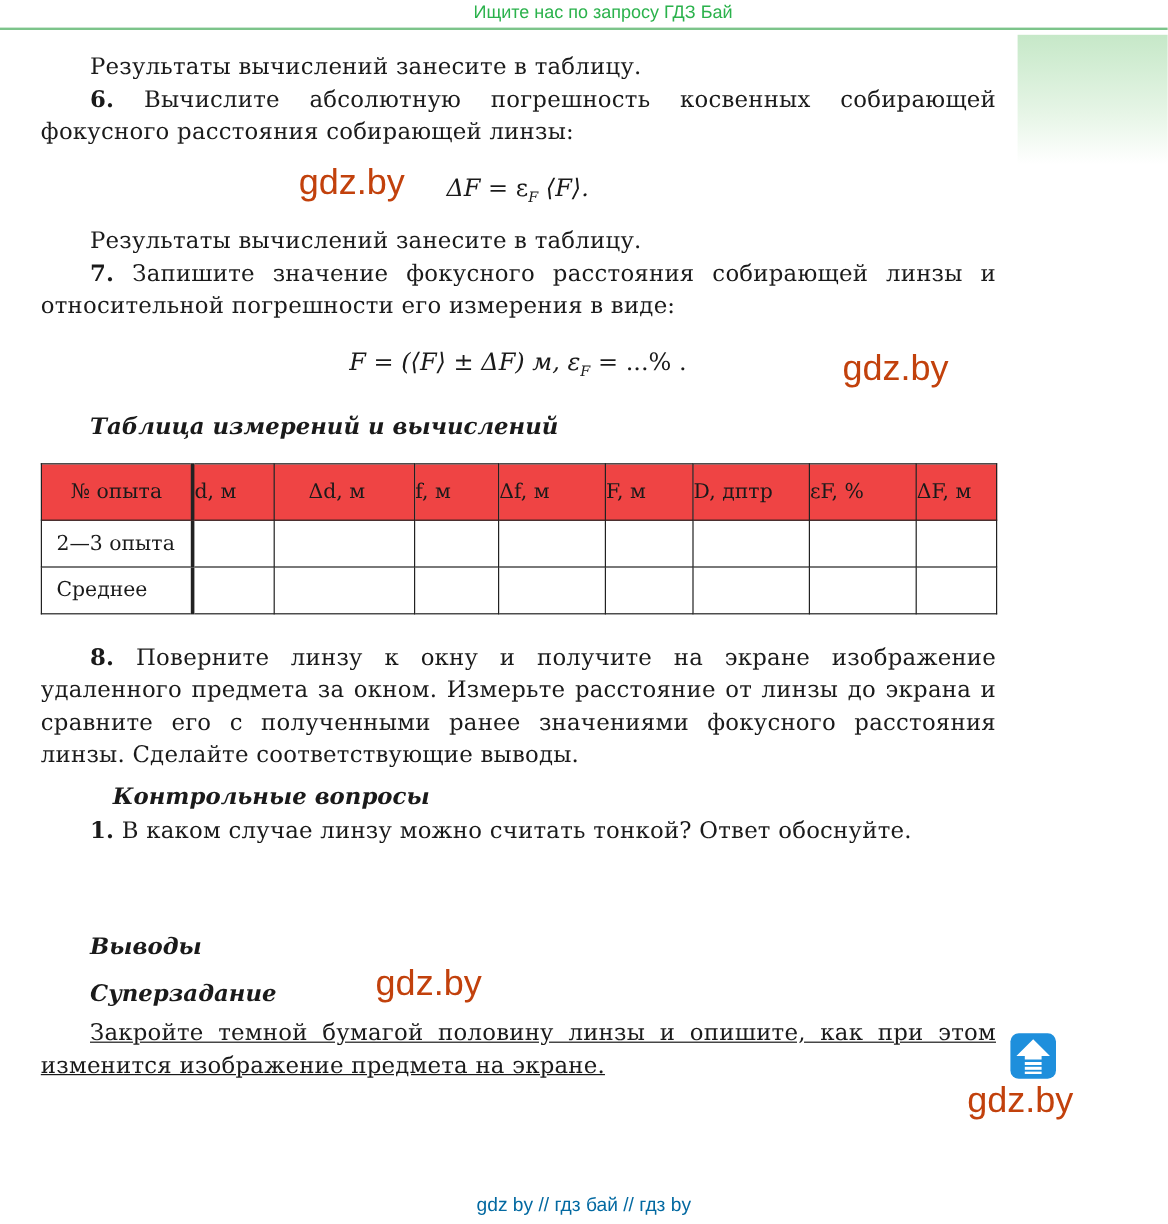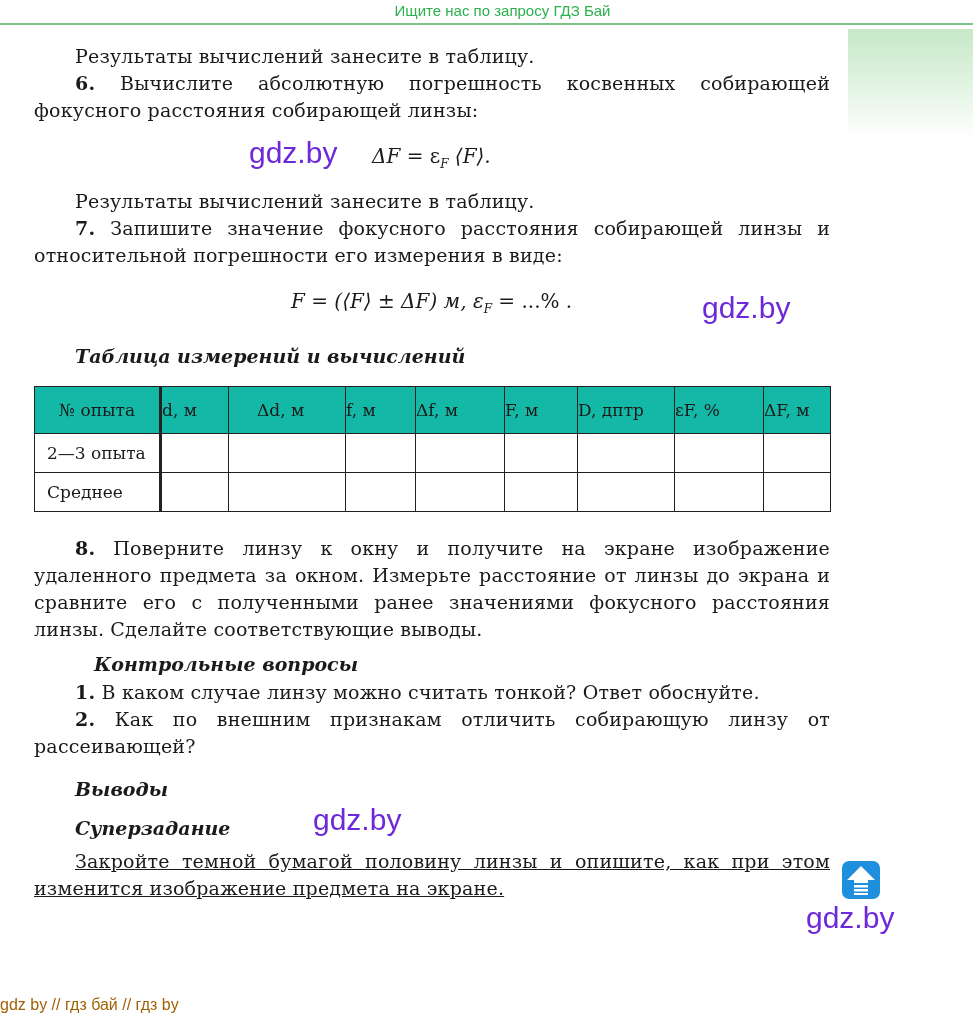--- a/index.html
+++ b/index.html
@@ -7,29 +7,29 @@
   .top-banner { position: absolute; left: 0; top: 0; width: 973px; height: 23px; border-bottom: 2px solid #7cc48a; text-align: center; }
   .top-banner span { font-family: "Liberation Sans", sans-serif; font-size: 15px; color: #2bb24c; line-height: 22px; margin-left: 32px; }
   .side-gradient { position: absolute; left: 848px; top: 29px; width: 125px; height: 108px; background: linear-gradient(to bottom, #c6e8c8 0%, #e6f5e6 60%, #ffffff 100%); }
   .text { position: absolute; left: 34px; width: 796px; font-size: 19px; line-height: 27px; letter-spacing: 0.2px; }
   .p { margin: 0; text-align: justify; }
   .indent { text-indent: 41px; }
   .num { font-weight: bold; }
   .formula { position: absolute; font-family: "DejaVu Serif", serif; font-size: 20px; }
   .formula i { font-style: italic; }
   .sub { font-size: 12px; vertical-align: -5px; font-style: italic; }
-  .wm { position: absolute; font-family: "Liberation Sans", sans-serif; font-size: 30px; color: #6d28d9; }
+  .wm { position: absolute; font-family: "Liberation Sans", sans-serif; font-size: 30px; color: #c2410c; }
   .heading { position: absolute; left: 75px; font-style: italic; font-weight: bold; font-size: 19px; }
   table.data { position: absolute; left: 34px; top: 386px; width: 797px; border-collapse: collapse; font-size: 17px; }
   table.data td, table.data th { border: 1px solid #222; text-align: left; padding: 0; font-weight: normal; }
-  table.data th { background: #14b8a6; height: 46px; }
+  table.data th { background: #ef4444; height: 46px; }
   table.data td { height: 38px; }
   table.data .first { border-right: 3px solid #222; text-align: left; padding-left: 12px; }
   table.data th.first { text-align: center; padding-left: 0; }
-  .footer { position: absolute; left: 0; top: 996px; width: 973px; font-family: "Liberation Sans", sans-serif; font-size: 16px; color: #a16207; }
+  .footer { position: absolute; left: 0; top: 996px; width: 973px; text-align: center; font-family: "Liberation Sans", sans-serif; font-size: 16px; color: #0369a1; }
   .up-icon { position: absolute; left: 842px; top: 861px; width: 38px; height: 38px; border-radius: 7px; background: #1e8fdc; }
 </style>
 </head>
 <body>
 
 <div class="top-banner">
   <span>Ищите нас по запросу ГДЗ Бай</span>
 </div>
 <div class="side-gradient"></div>
 
@@ -93,21 +93,20 @@
 </tbody>
   </table>
 
 <div class="text" style="top:535px;">
   <p class="p indent"><span class="num">8.</span><span> Поверните линзу к окну и получите на экране изображение удаленного предмета за окном. Измерьте расстояние от линзы до экрана и сравните его с полученными ранее значениями фокусного расстояния линзы. Сделайте соответствующие выводы.</span></p>
 </div>
 
 <div class="heading" style="top:653px;margin-left:19px;">Контрольные вопросы</div>
 <div class="text" style="top:679px;">
   <p class="p indent"><span class="num">1.</span><span> В каком случае линзу можно считать тонкой? Ответ обоснуйте.</span></p>
-  <p class="p indent"><span class="num">2.</span><span> Как по внешним признакам отличить собирающую линзу от рассеивающей?</span></p>
 </div>
 
 <div class="heading" style="top:778px;">Выводы</div>
 <div class="heading" style="top:817px;">Суперзадание</div>
 <div class="wm" style="left:313px; top:803px;">gdz.by</div>
 
 <div class="text" style="top:848px;text-decoration:underline;">
   <p class="p indent">Закройте темной бумагой половину линзы и опишите, как при этом изменится изображение предмета на экране.</p>
 </div>
 

